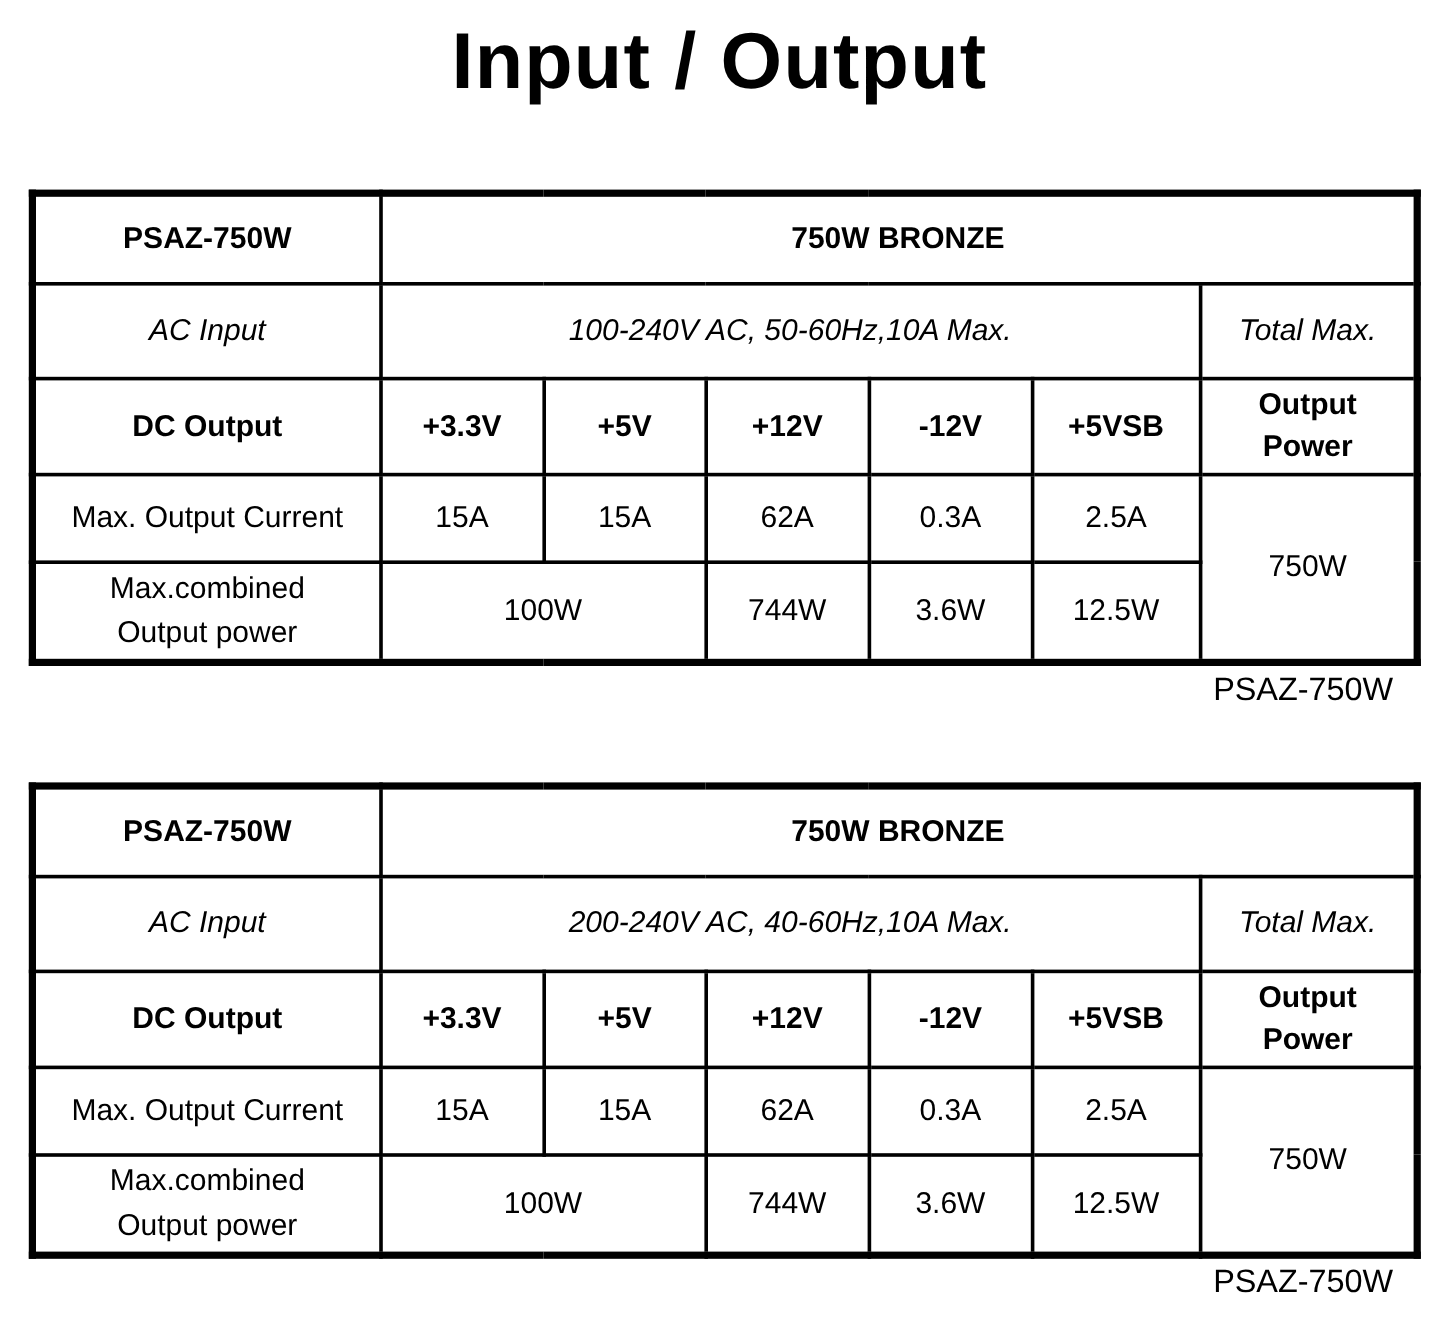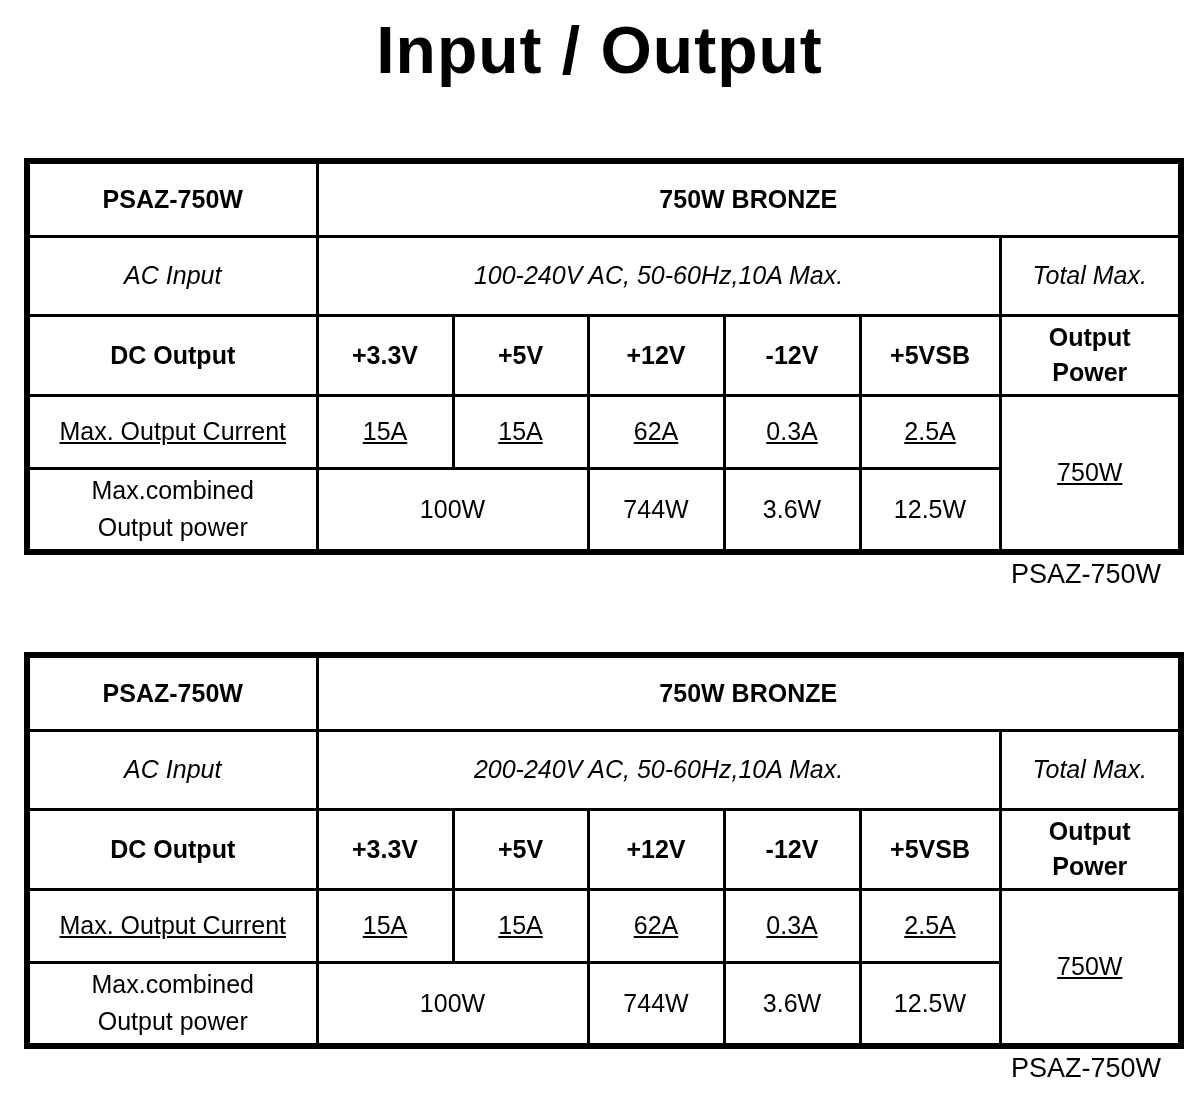--- a/index.html
+++ b/index.html
@@ -44,21 +44,21 @@
   .wrap-narrow {
     max-width: 100px;
     margin: 0 auto;
     line-height: 35px;
   }
   .t1 { margin-top: 70px; }
   .t2 { margin-top: 62px; }
   tr.r1 { height: 75px; }
   tr.r2 { height: 79px; font-style: italic; }
   tr.r3 { height: 80px; font-weight: bold; }
-  tr.r4 { height: 73px; text-decoration: underline; }
+  tr.r4 { height: 73px; }
   tr.r5 { height: 84px; }
   .caption {
     width: 1161px;
     margin-top: 4px;
     text-align: right;
     font-size: 27px;
     line-height: 31px;
   }
 </style>
 </head>
@@ -130,21 +130,21 @@
       <col style="width:140px">
     <col style="width:181px">
   </colgroup>
   <tbody>
     <tr class="r1">
       <td class="lbl bold">PSAZ-750W</td>
       <td class="bold" colspan="6">750W BRONZE</td>
     </tr>
     <tr class="r2">
       <td class="lbl">AC Input</td>
-      <td colspan="5">200-240V AC, 50-60Hz,10A Max.</td>
+      <td colspan="5">200-240V AC, 40-60Hz,10A Max.</td>
       <td>Total Max.</td>
     </tr>
     <tr class="r3">
       <td class="lbl">DC Output</td>
       <td>+3.3V</td>
       <td>+5V</td>
       <td>+12V</td>
       <td>-12V</td>
       <td>+5VSB</td>
       <td>

